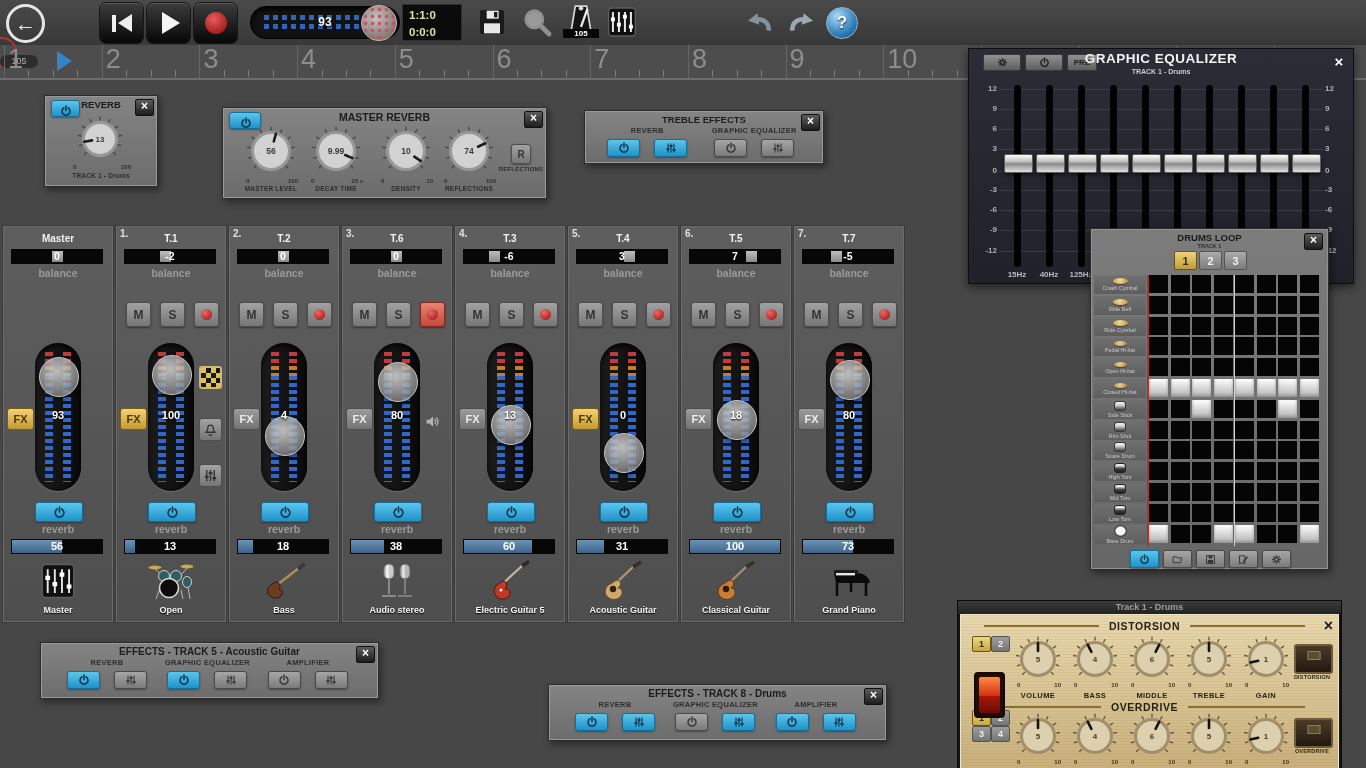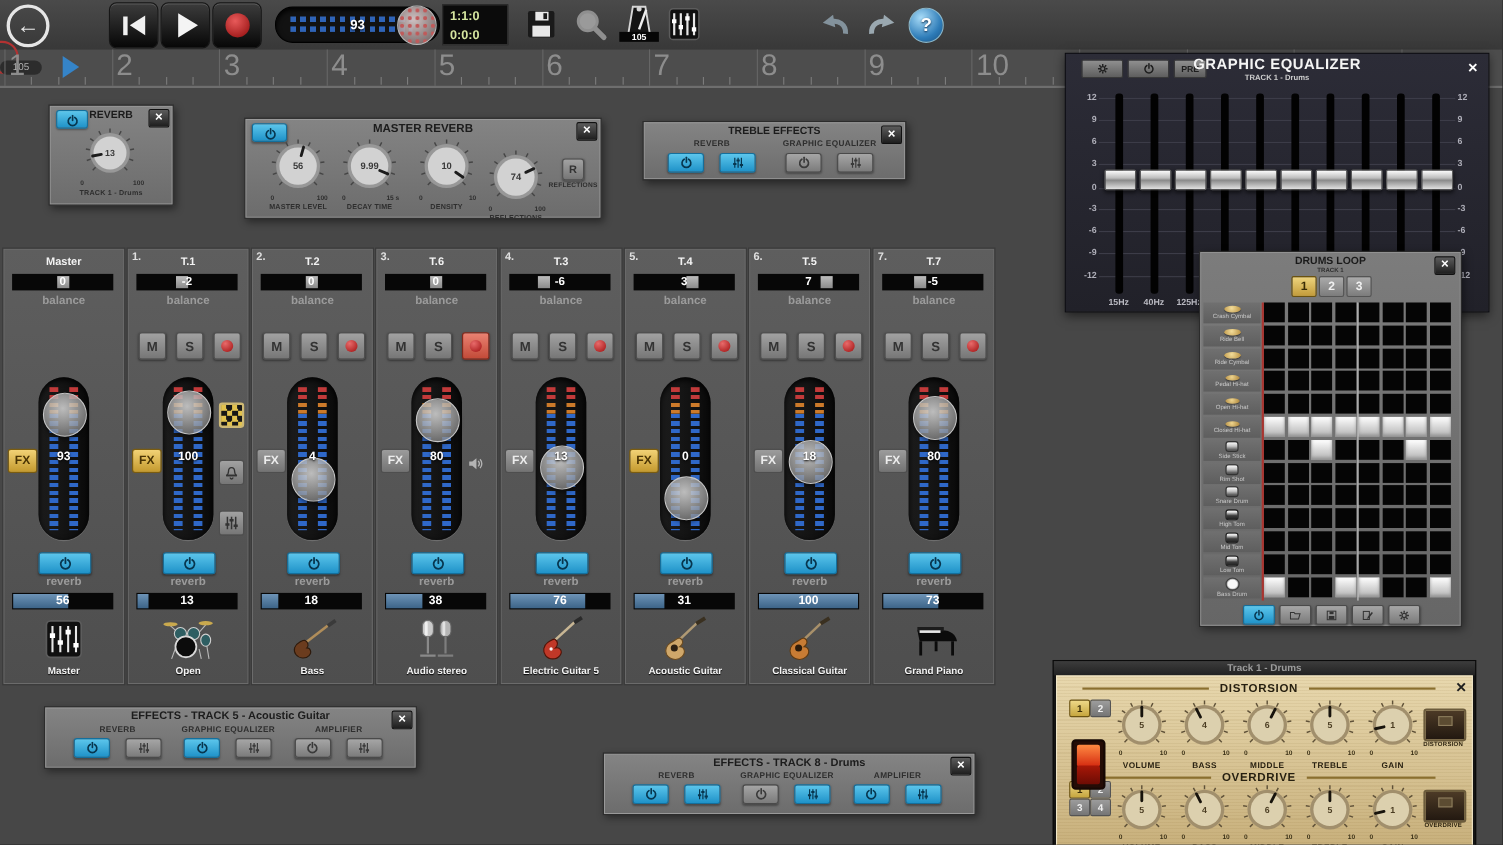--- a/index.html
+++ b/index.html
@@ -528,21 +528,21 @@
         <div class="fx off">FX</div>
         <div class="pbtn on chpow">
           <svg viewBox="0 0 24 24" width="100%" height="100%">
             <path d="M8 5.5a8 8 0 1 0 8 0" fill="none" stroke="#07364f" stroke-width="3" stroke-linecap="round"></path>
             <path d="M12 2v9" stroke="#07364f" stroke-width="3" stroke-linecap="round"></path>
           </svg>
         </div>
         <div class="revlabel">reverb</div>
         <div class="revbar">
           <div class="revfill" style="width: calc(76% - 2px);"></div>
-          <div class="revval">76</div>
+          <div class="revval">60</div>
         </div>
         <div class="chicon">
           <svg width="46" height="42" viewBox="0 0 46 40">
             <path d="M12 26L36 4" stroke="#c8b694" stroke-width="2.2"></path>
             <path d="M35 5l7-4.5" stroke="#2a2a2a" stroke-width="3.4"></path>
             <path d="M17 20c4 2 3 6 1 8 4-1 7 3 4 7-3 4-10 4-13 0-3-4-2-9 2-12 2-1 4-3 6-3z" fill="#c03828" stroke="#501408"></path>
             <circle cx="14" cy="29" r="1.5" fill="#f6f6f6"></circle>
           </svg>
         </div>
         <div class="chinst">Electric Guitar 5</div>
@@ -804,21 +804,21 @@
               </g>
               <circle cx="25" cy="25" r="20" fill="#989898"></circle>
               <circle cx="25" cy="25" r="17" fill="#d2d2d2"></circle>
               <line x1="33.3" y1="30.6" x2="39.9" y2="35.1" stroke="#1c1c1c" stroke-width="2.6" stroke-linecap="round"></line>
               <text x="25" y="28" text-anchor="middle" font-size="8.5" font-weight="bold" fill="#3a3a3a" font-family="Liberation Sans,sans-serif">10</text>
             </svg></div>
           <span class="minmax" style="left: 6px; top: 52px;">0</span>
           <span class="minmax" style="right: 4px; top: 52px;">10</span>
           <div class="klabel" style="top: 59px;">DENSITY</div>
         </div>
-        <div class="abs" style="left: 215px; top: 28px; width: 62px; height: 66px; text-decoration: underline;">
+        <div class="abs" style="left: 215px; top: 18px; width: 62px; height: 66px; text-decoration: underline;">
           <div class="abs" style="left: 6px; top: 0px;"><svg width="50" height="50" viewBox="0 0 50 50">
               <g stroke="#454545" stroke-width="1.3">
                 <line x1="10.5" y1="39.5" x2="7.9" y2="42.1"></line>
                 <line x1="5.5" y1="31.3" x2="2.0" y2="32.5"></line>
                 <line x1="4.8" y1="21.8" x2="1.1" y2="21.2"></line>
                 <line x1="8.4" y1="13.0" x2="5.4" y2="10.8"></line>
                 <line x1="15.7" y1="6.7" x2="14.0" y2="3.4"></line>
                 <line x1="25.0" y1="4.5" x2="25.0" y2="0.8"></line>
                 <line x1="34.3" y1="6.7" x2="36.0" y2="3.4"></line>
                 <line x1="41.6" y1="13.0" x2="44.6" y2="10.8"></line>

